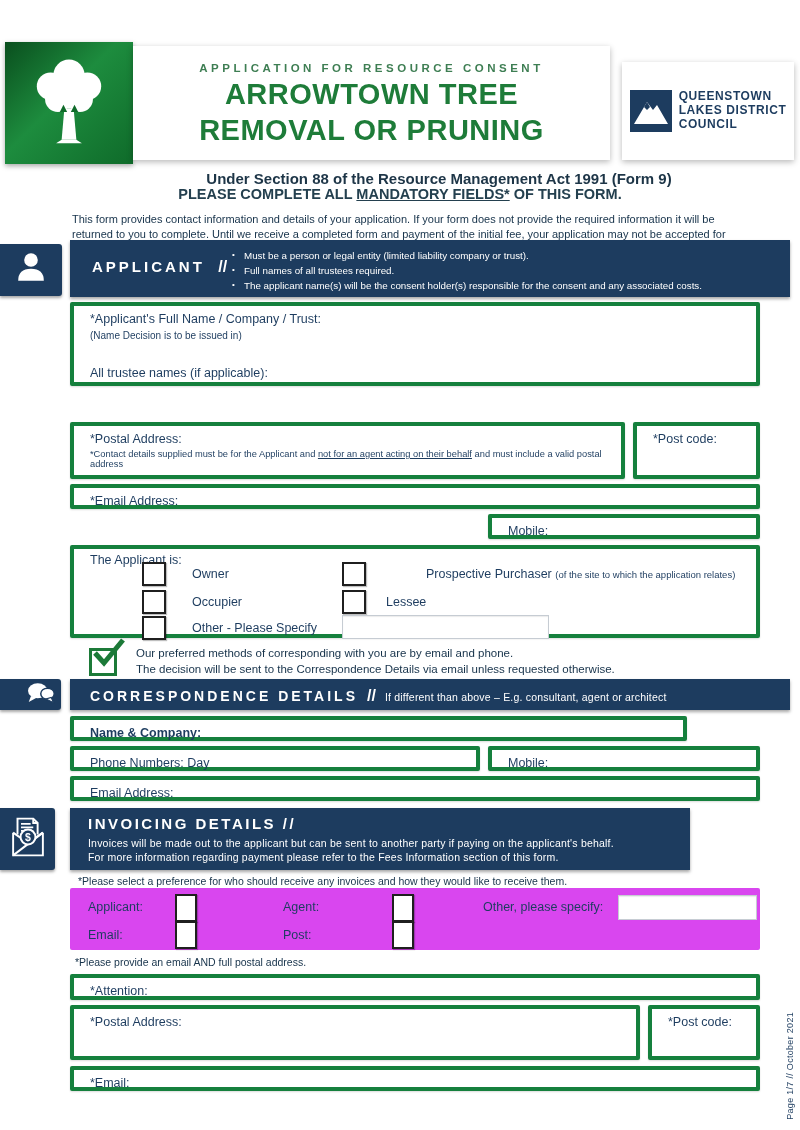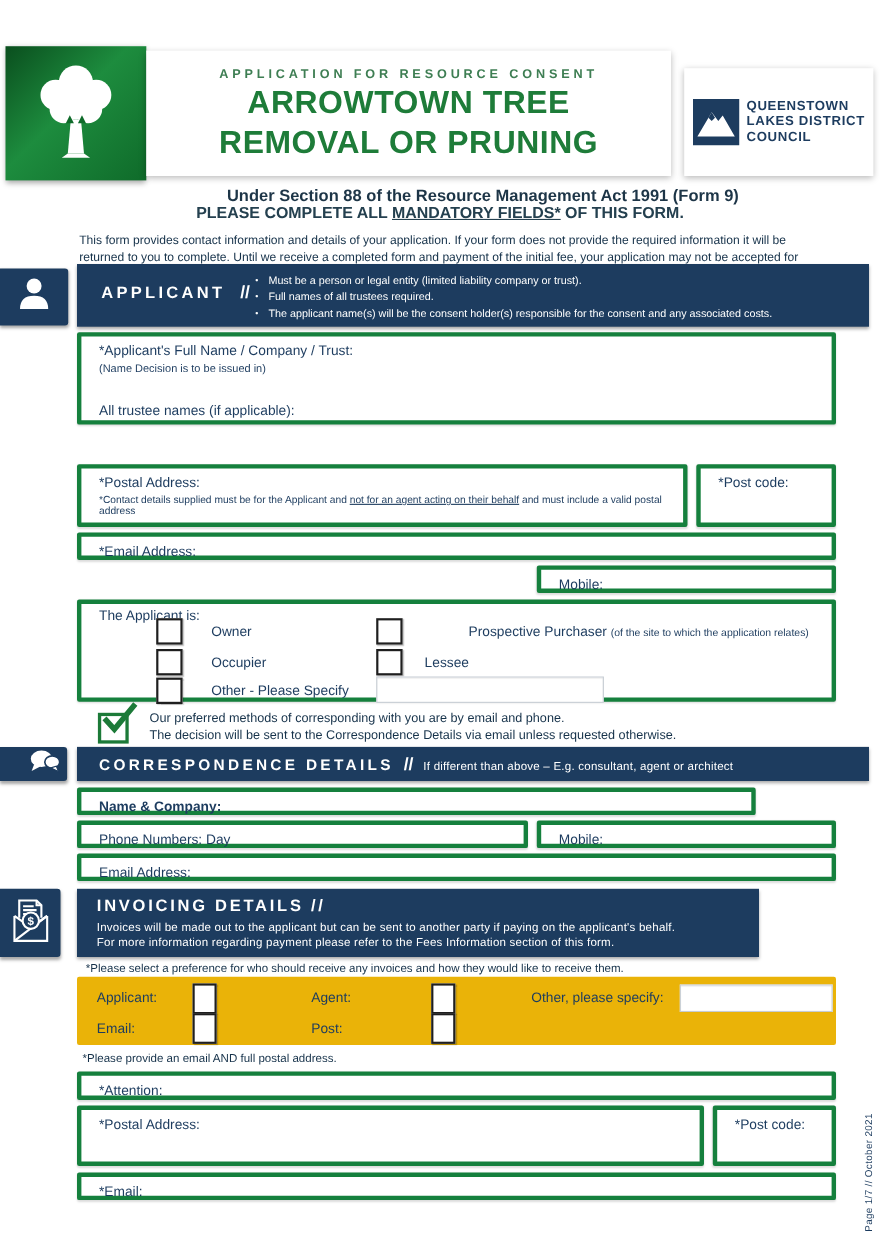--- a/index.html
+++ b/index.html
@@ -52,21 +52,21 @@
   .clabel{position:absolute;font-size:12.5px;color:#1d3c5f;}
   .csmall{font-size:9.5px;}
   .tinput{position:absolute;background:#fff;border:1px solid #c6ccd3;box-shadow:inset 0 1px 1px rgba(0,0,0,.08);}
 
   
   .pref-icon{position:absolute;left:89px;top:648px;width:22px;height:22px;border:3px solid #1c7a38;background:#fff;}
   .pref-check{position:absolute;left:92px;top:638px;width:34px;height:30px;overflow:visible;}
   .pref-text{position:absolute;left:136px;top:645px;font-size:11.5px;line-height:1.4;color:#16324a;}
 
   
-  .inv-panel{position:absolute;left:70px;top:888px;width:690px;height:62px;background:#eab308;border-radius:2px;}
+  .inv-panel{position:absolute;left:70px;top:888px;width:690px;height:62px;background:#d946ef;border-radius:2px;}
   .small-note{position:absolute;font-size:10.5px;color:#16324a;}
 
   .vfooter{position:absolute;right:5px;bottom:10px;writing-mode:vertical-rl;transform:rotate(180deg);
            font-size:9px;color:#1d3c5f;letter-spacing:.3px;}
 </style>
 </head>
 <body>
 
 <div class="page">
 

